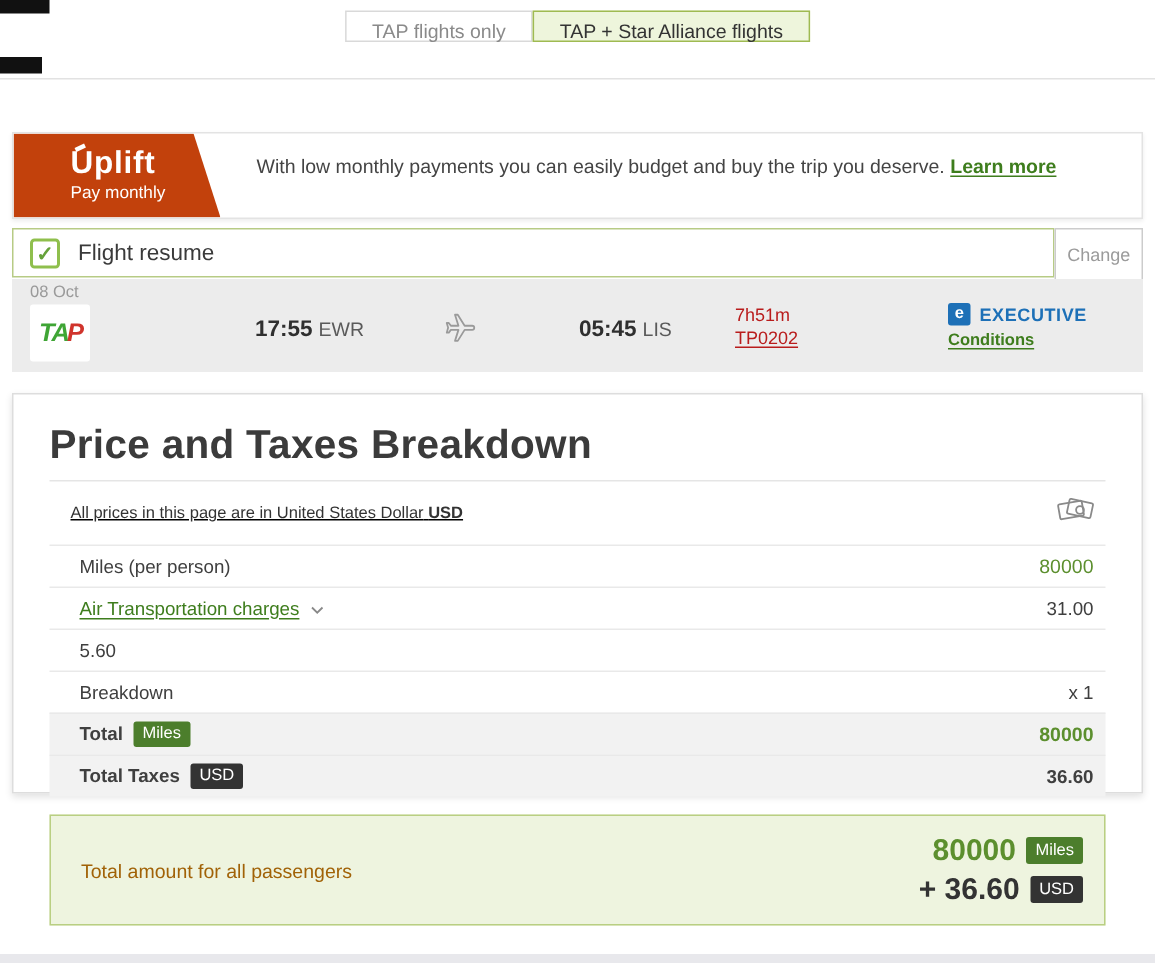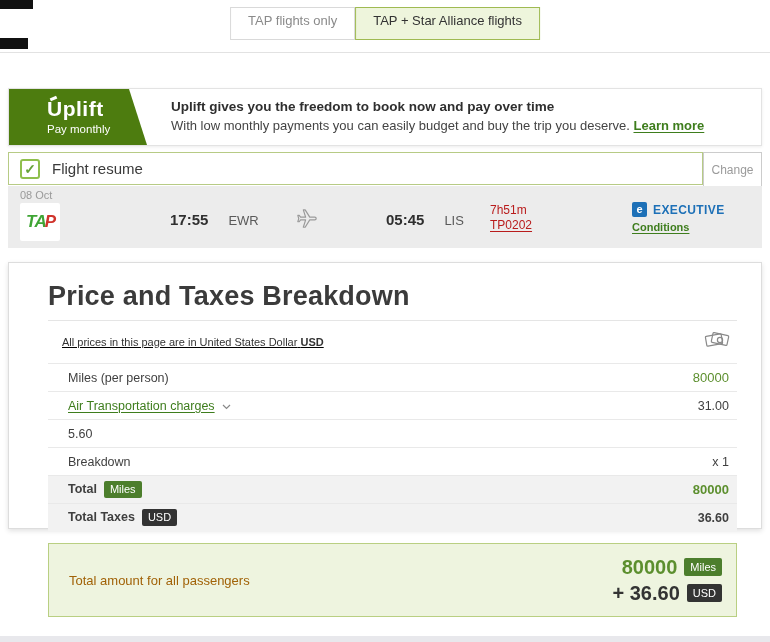--- a/index.html
+++ b/index.html
@@ -1,63 +1,63 @@
 <!DOCTYPE html>
 <html><head>
 <meta charset="utf-8">
 <style>
   * { margin:0; padding:0; box-sizing:border-box; }
   html,body { width:770px; height:642px; background:#fff; font-family:"Liberation Sans", sans-serif; overflow:hidden; position:relative; }
 
   
   .tabs-bar { position:absolute; top:7px; left:50%; transform:translateX(-50%); display:flex; }
-  .tab { height:33px; line-height:25px; padding:0 17px; font-size:13px; border:1px solid #d9d9d9; background:#fff; color:#8a8a8a; white-space:nowrap; cursor:pointer; }
+  .tab { height:21px; line-height:25px; padding:0 17px; font-size:13px; border:1px solid #d9d9d9; background:#fff; color:#8a8a8a; white-space:nowrap; cursor:pointer; }
   .tab.active { background:#eef5dc; border:1px solid #9fba52; color:#333; }
 
   .top-divider { position:absolute; top:52px; left:0; width:770px; border-top:1px solid #e2e2e2; }
   .black-frag-1 { position:absolute; top:0; left:0; width:33px; height:9px; background:#111; }
   .black-frag-2 { position:absolute; top:38px; left:0; width:28px; height:11px; background:#111; }
 
   
   .uplift-banner { position:absolute; top:88px; left:8px; width:754px; height:58px; background:#fff; border:1px solid #e3e3e3; box-shadow:0 1px 3px rgba(0,0,0,.08); display:flex; }
-  .uplift-blue { position:relative; width:138px; height:100%; background:#4d7c0f; clip-path:polygon(0 0, calc(100% - 18px) 0, 100% 100%, 0 100%); color:#fff; padding:8px 0 0 38px; flex-shrink:0; }
+  .uplift-blue { position:relative; width:138px; height:100%; background:#c2410c; clip-path:polygon(0 0, calc(100% - 18px) 0, 100% 100%, 0 100%); color:#fff; padding:8px 0 0 38px; flex-shrink:0; }
   .uplift-logo { font-size:21px; font-weight:bold; letter-spacing:.5px; position:relative; display:inline-block; }
   .uplift-logo::before { content:""; position:absolute; top:0; left:3px; width:7px; height:3px; background:#fff; transform:rotate(-25deg); }
   .uplift-tagline { font-size:11.5px; margin-top:2px; }
   .uplift-content { padding:10px 0 0 24px; }
   .uplift-headline { font-size:13.5px; font-weight:bold; color:#2f2f2f; }
   .uplift-subtext { font-size:13px; color:#444; margin-top:4px; }
   .learn-more { color:#3e7d1d; font-weight:bold; text-decoration:underline; text-underline-offset:2px; cursor:pointer; }
 
   
   .flight-resume-row { position:absolute; top:152px; left:8px; width:695px; height:33px; border:1px solid #b7cb85; background:#fff; display:flex; align-items:center; padding-left:11px; }
   .checkbox { width:20px; height:20px; border:2px solid #8fbf4d; border-radius:3px; background:#fff; display:flex; align-items:center; justify-content:center; cursor:pointer; }
   .checkbox .check { color:#66a23a; font-size:14px; font-weight:bold; line-height:1; }
   .flight-resume-label { margin-left:12px; font-size:15px; color:#3a3a3a; }
   .change-box { position:absolute; top:152px; left:703px; width:59px; height:36px; border:1px solid #ccc; color:#9b9b9b; font-size:12px; display:flex; align-items:center; justify-content:center; background:#fff; cursor:pointer; }
 
   
   .flight-details { position:absolute; top:186px; left:8px; width:754px; height:62px; background:#ececec; }
   .flight-date { position:absolute; top:3px; left:12px; font-size:11px; color:#9a9a9a; }
   .airline-tile { position:absolute; top:17px; left:12px; width:40px; height:38px; background:#fff; border-radius:2px; display:flex; align-items:center; justify-content:center; font-weight:bold; font-style:italic; font-size:17px; letter-spacing:-2px; }
   .tap-g { color:#3fa535; } .tap-r { color:#d0342c; }
-  .time-block { position:absolute; top:25px; display:flex; align-items:baseline; gap:20px; }
+  .time-block { position:absolute; top:25px; display:flex; align-items:baseline; gap:4px; }
   .time { font-size:15px; font-weight:bold; color:#2f2f2f; }
   .airport { font-size:13px; color:#5a5a5a; }
   .plane-icon-wrap { position:absolute; top:22px; left:288px; }
   .duration-block { position:absolute; top:17px; left:482px; font-size:12px; color:#b91c1c; line-height:15px; }
   .flight-number { text-decoration:underline; text-underline-offset:2px; cursor:pointer; }
   .exec-block { position:absolute; top:16px; left:624px; }
   .exec-row { display:flex; align-items:center; gap:6px; }
   .exec-icon { width:15px; height:15px; background:#1d70b7; border-radius:2px; color:#fff; font-size:11px; font-weight:bold; display:flex; align-items:center; justify-content:center; line-height:1; }
   .exec-label { color:#1d70b7; font-size:12px; font-weight:bold; letter-spacing:.4px; }
   .conditions-link { display:inline-block; margin-top:3px; color:#3e7d1d; font-size:11px; font-weight:bold; text-decoration:underline; text-underline-offset:2px; cursor:pointer; }
 
   
-  .price-card { position:absolute; top:262px; left:8px; width:754px; height:267px; background:#fff; border:1px solid #ddd; box-shadow:0 2px 5px rgba(0,0,0,.12);padding-left:15px; }
+  .price-card { position:absolute; top:262px; left:8px; width:754px; height:267px; background:#fff; border:1px solid #ddd; box-shadow:0 2px 5px rgba(0,0,0,.12); }
   .card-title { margin:18px 24px 0; font-size:27px; font-weight:bold; color:#3b3b3b; letter-spacing:.2px; }
   .card-divider { margin:8px 24px 0; border-top:1px solid #e5e5e5; }
   .currency-row { margin:0 24px; height:42px; display:flex; align-items:center; justify-content:space-between; padding:0 0 0 14px;text-decoration:underline; }
   .currency-note { font-size:11px; color:#333; }
   .currency-note b { font-weight:bold; }
   .money-icon { margin-right:6px; }
   .price-rows { margin:0 24px; }
   .price-row { height:28px; display:flex; align-items:center; justify-content:space-between; border-top:1px solid #e9e9e9; padding:0 8px 0 20px; font-size:12.5px; color:#3f3f3f; }
   .price-row.highlight { background:#f2f2f2; }
   .row-label-link { color:#3e7d1d; text-decoration:underline; text-underline-offset:2px; cursor:pointer; }
@@ -91,21 +91,20 @@
 </div>
 
 <div class="top-divider"></div>
 
 <div class="uplift-banner">
   <div class="uplift-blue">
     <span class="uplift-logo">Uplift</span>
     <div class="uplift-tagline">Pay monthly</div>
   </div>
   <div class="uplift-content">
-    <div class="uplift-headline">Uplift gives you the freedom to book now and pay over time</div>
     <div class="uplift-subtext">
       <span>With low monthly payments you can easily budget and buy the trip you deserve.</span>
       <span class="learn-more">Learn more</span>
     </div>
   </div>
 </div>
 
 <div class="flight-resume-row">
   <div class="checkbox">
     <span class="check">✓</span>

